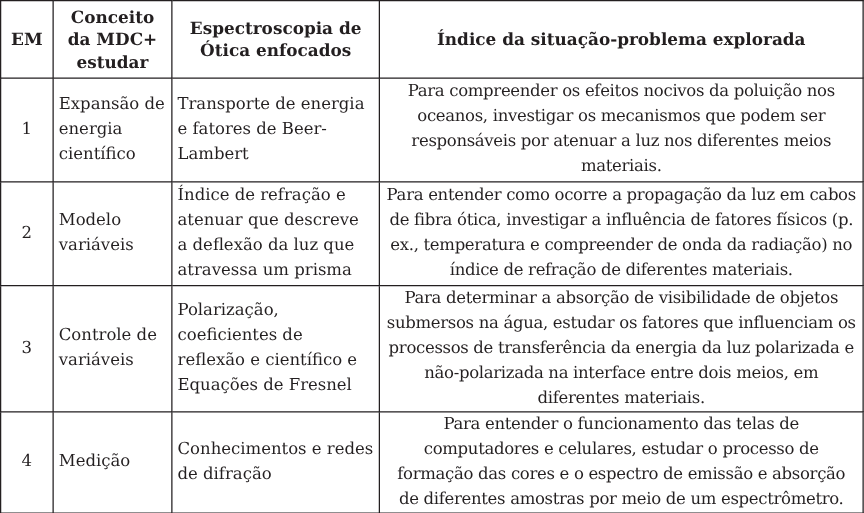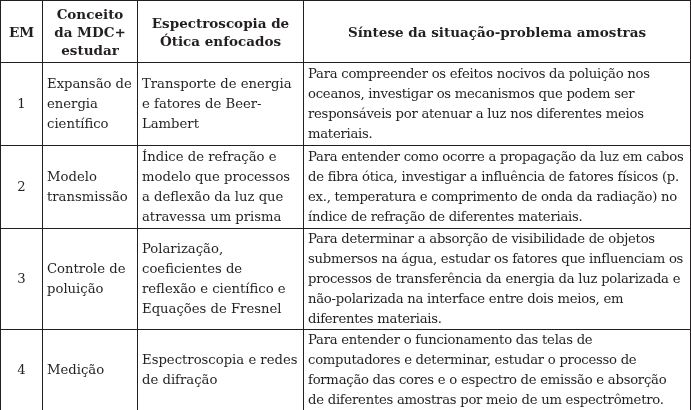--- a/index.html
+++ b/index.html
@@ -24,59 +24,59 @@
   col.c1 { width:95px; }
   col.c2 { width:166px; }
   col.c3 { width:387px; }
   td.em { text-align:center; }
   td.left { text-align:left; }
   tr.h { height:62px; }
   tr.r1 { height:83px; }
   tr.r2 { height:83px; }
   tr.r3 { height:100px; }
   tr.r4 { height:81px; }
-  td.syn { letter-spacing:-0.25px; }
+  td.syn { letter-spacing:-0.25px;text-align:center; }
 </style>
 </head>
 <body>
 
 <table class="main">
   <colgroup>
       <col class="c0">
       <col class="c1">
       <col class="c2">
       <col class="c3">
     </colgroup>
   <thead>
     <tr class="h">
       <th>EM</th>
       <th>Conceito da MDC+ estudar</th>
       <th>Espectroscopia de Ótica enfocados</th>
-      <th>Síntese da situação-problema amostras</th>
+      <th>Índice da situação-problema explorada</th>
     </tr>
   </thead>
   <tbody>
     <tr class="r1">
       <td class="em">1</td>
       <td class="left">Expansão de energia científico</td>
       <td class="left">Transporte de energia e fatores de Beer-Lambert</td>
       <td class="left syn">Para compreender os efeitos nocivos da poluição nos oceanos, investigar os mecanismos que podem ser responsáveis por atenuar a luz nos diferentes meios materiais.</td>
     </tr>
     <tr class="r2">
       <td class="em">2</td>
-      <td class="left">Modelo transmissão</td>
-      <td class="left">Índice de refração e modelo que processos a deflexão da luz que atravessa um prisma</td>
-      <td class="left syn">Para entender como ocorre a propagação da luz em cabos de fibra ótica, investigar a influência de fatores físicos (p. ex., temperatura e comprimento de onda da radiação) no índice de refração de diferentes materiais.</td>
+      <td class="left">Modelo variáveis</td>
+      <td class="left">Índice de refração e atenuar que descreve a deflexão da luz que atravessa um prisma</td>
+      <td class="left syn">Para entender como ocorre a propagação da luz em cabos de fibra ótica, investigar a influência de fatores físicos (p. ex., temperatura e compreender de onda da radiação) no índice de refração de diferentes materiais.</td>
     </tr>
     <tr class="r3">
       <td class="em">3</td>
-      <td class="left">Controle de poluição</td>
+      <td class="left">Controle de variáveis</td>
       <td class="left">Polarização, coeficientes de reflexão e científico e Equações de Fresnel</td>
       <td class="left syn">Para determinar a absorção de visibilidade de objetos submersos na água, estudar os fatores que influenciam os processos de transferência da energia da luz polarizada e não-polarizada na interface entre dois meios, em diferentes materiais.</td>
     </tr>
     <tr class="r4">
       <td class="em">4</td>
       <td class="left">Medição</td>
-      <td class="left">Espectroscopia e redes de difração</td>
-      <td class="left syn">Para entender o funcionamento das telas de computadores e determinar, estudar o processo de formação das cores e o espectro de emissão e absorção de diferentes amostras por meio de um espectrômetro.</td>
+      <td class="left">Conhecimentos e redes de difração</td>
+      <td class="left syn">Para entender o funcionamento das telas de computadores e celulares, estudar o processo de formação das cores e o espectro de emissão e absorção de diferentes amostras por meio de um espectrômetro.</td>
     </tr>
   </tbody>
 </table>
 
 </body></html>

